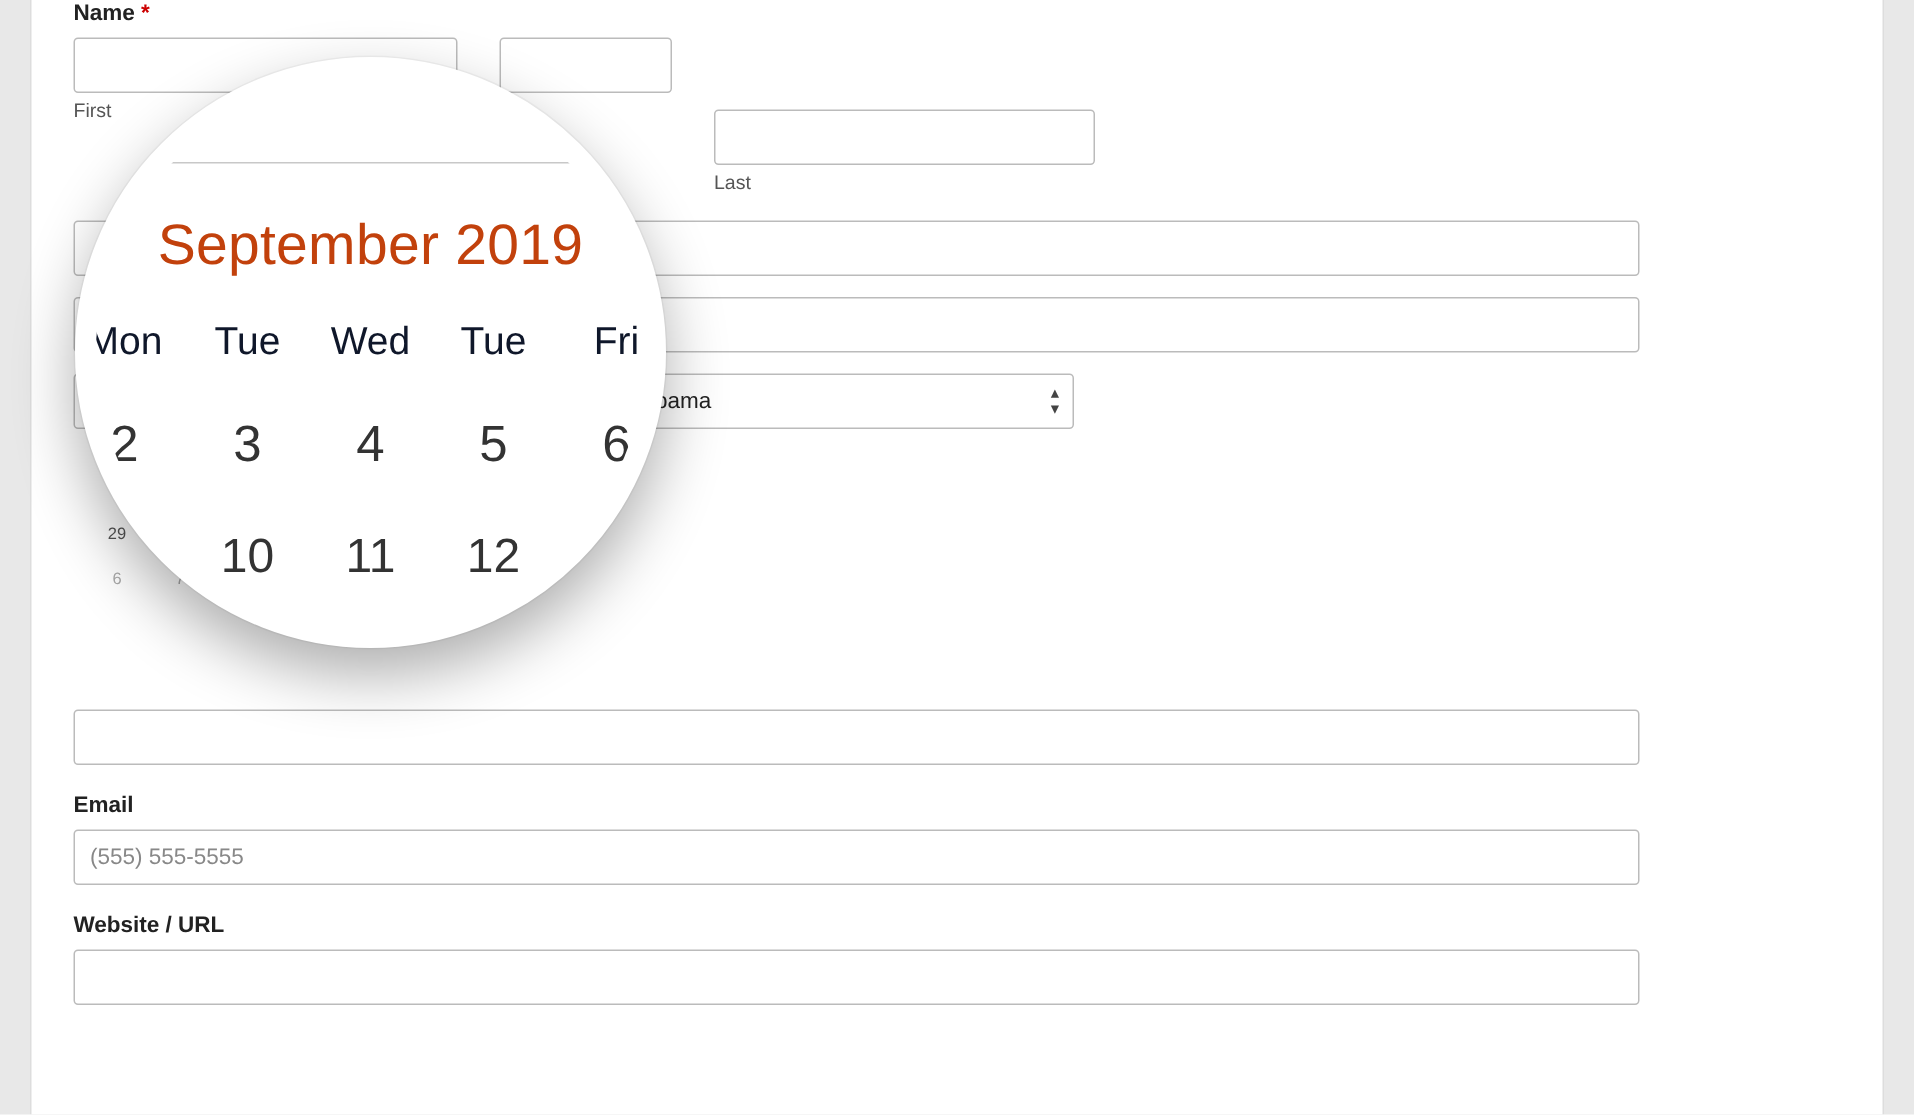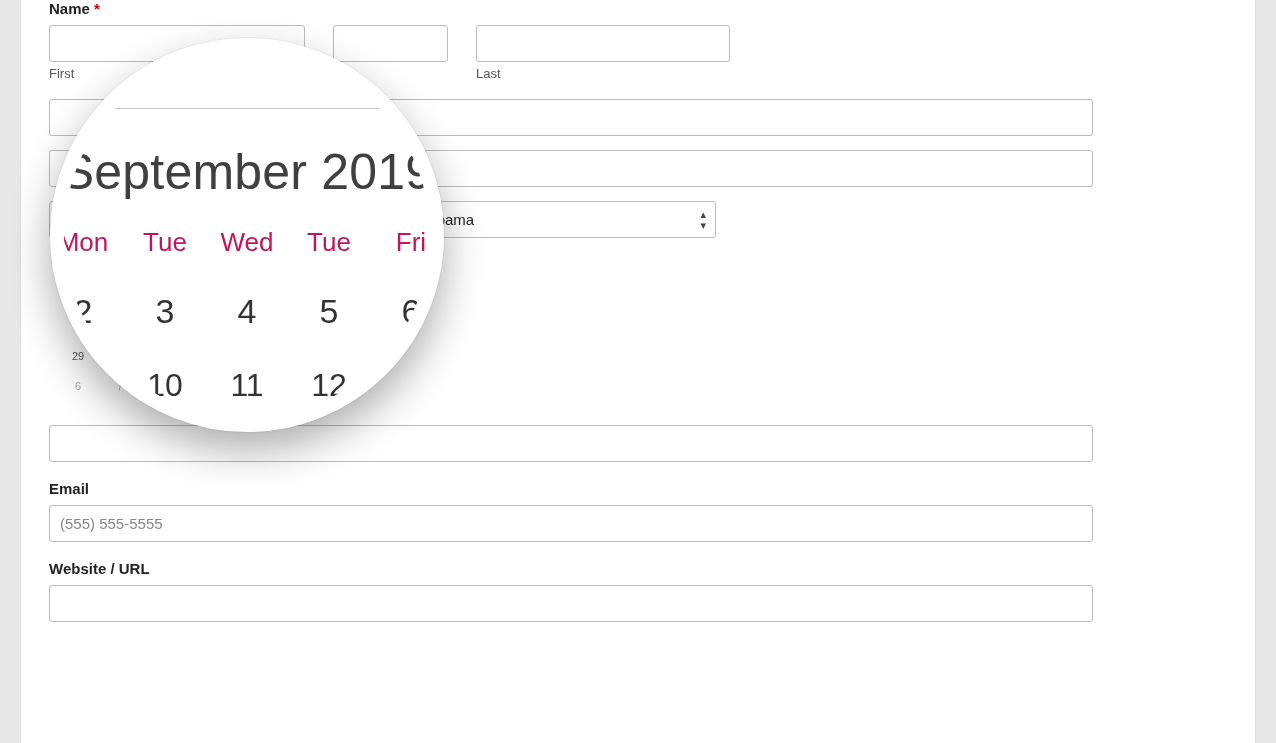--- a/index.html
+++ b/index.html
@@ -49,21 +49,21 @@
     border: 1px solid #bbb;
     border-radius: 3px;
     background: #fff;
     color: #222;
     width: 100%;
   }
   input::placeholder { color: #888; }
   .w-full { width: 680px; }
   .w-name1 { width: 256px; }
   .w-name2 { width: 115px; }
-  .w-name3 { width: 254px; }
+  .w-name3 { width: 254px; margin-top: 48px; }
   .w-city { width: 327px; }
   .w-state { width: 312px; position: relative; }
   .select-wrap {
     position: relative;
   }
   .select-wrap select {
     appearance: none;
     -webkit-appearance: none;
     padding-right: 28px;
   }
@@ -107,38 +107,38 @@
     left: -40px;
     right: -40px;
     top: 0;
     padding-top: 56px;
   }
   .mag-line {
     border-top: 1px solid #c8c8c8;
     margin: 0 0 34px 0;
   }
   .mag-title {
-    font-size: 50px;
+    font-size: 38px;
     font-weight: 400;
     text-align: center;
-    color: #404040;
+    color: #c2410c;
     letter-spacing: 0.2px;
     margin-bottom: 26px;
     font-family: "Trebuchet MS", "Segoe UI", sans-serif;
   }
   .mag-days-row, .mag-num-row {
     display: flex;
     justify-content: space-between;
     padding: 0 18px;
   }
   .mag-days-row .d {
     flex: 1;
     text-align: center;
     font-size: 26px;
-    color: #be185d;
+    color: #0f172a;
     font-weight: 400;
     font-family: "Trebuchet MS", "Segoe UI", sans-serif;
   }
   .mag-num-row { margin-top: 34px; }
   .mag-num-row .n {
     flex: 1;
     text-align: center;
     font-size: 34px;
     color: #333;
     font-weight: 400;

